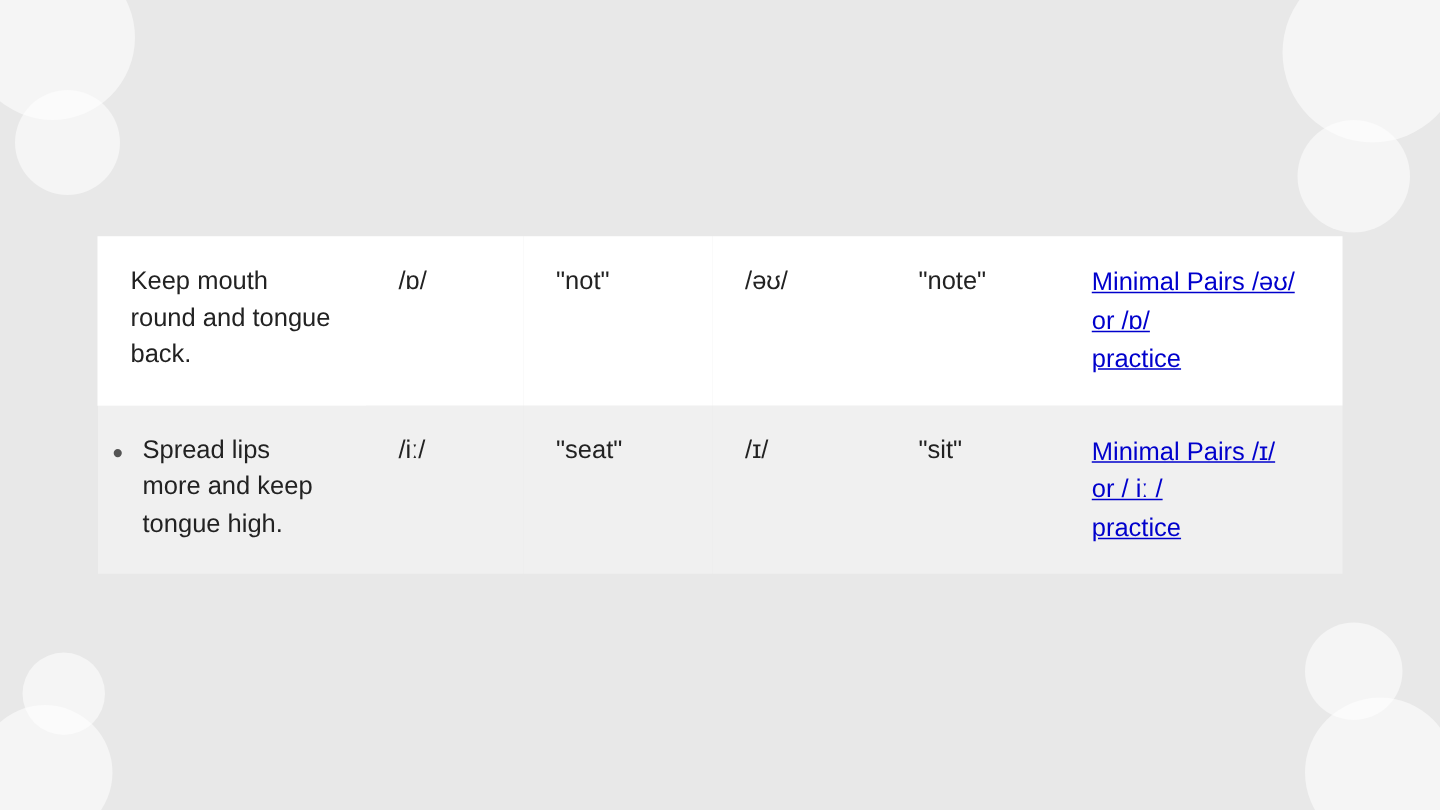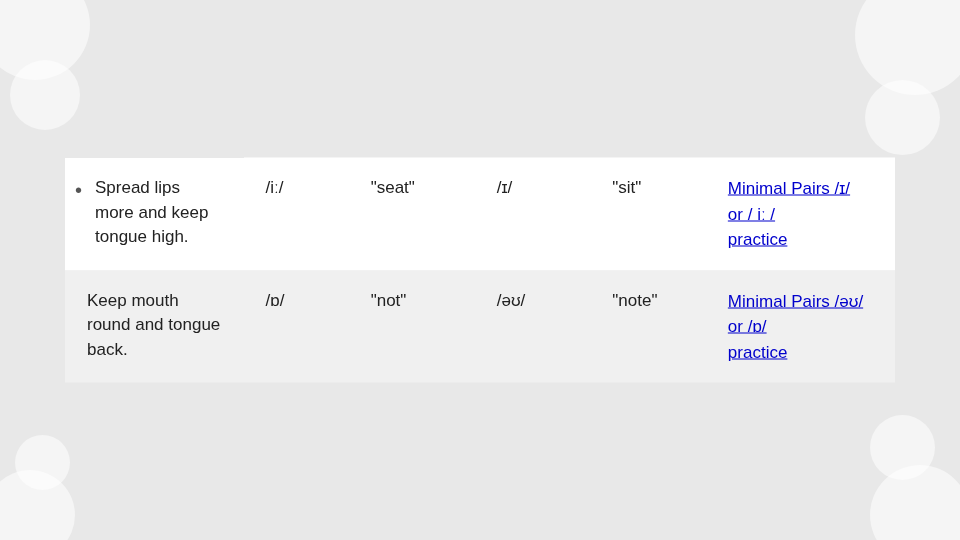--- a/index.html
+++ b/index.html
@@ -118,20 +118,43 @@
 <div class="bubble bubble-bl1"></div>
 <div class="bubble bubble-bl2"></div>
 <div class="bubble bubble-br1"></div>
 <div class="bubble bubble-br2"></div>
 
 <div class="table-container">
   <table>
     <tbody>
 
       <tr>
+        <td>
+          <span>Keep mouth round and tongue back.</span>
+        </td>
+        <td>
+          <span>/ɒ/</span>
+        </td>
+        <td>
+          <span>"not"</span>
+        </td>
+        <td>
+          <span>/əʊ/</span>
+        </td>
+        <td>
+          <span>"note"</span>
+        </td>
+        <td class="link-cell">
+          <a href="#">Minimal Pairs /əʊ/</a>
+          <a href="#">or /ɒ/</a>
+          <a href="#">practice</a>
+        </td>
+      </tr>
+
+      <tr>
         <td class="bullet-cell">
           <span>Spread lips more and keep tongue high.</span>
         </td>
         <td>
           <span>/iː/</span>
         </td>
         <td>
           <span>"seat"</span>
         </td>
         <td>
@@ -139,38 +162,15 @@
         </td>
         <td>
           <span>"sit"</span>
         </td>
         <td class="link-cell">
           <a href="#">Minimal Pairs /ɪ/</a>
           <a href="#">or / iː /</a>
           <a href="#">practice</a>
         </td>
       </tr>
-
-      <tr>
-        <td>
-          <span>Keep mouth round and tongue back.</span>
-        </td>
-        <td>
-          <span>/ɒ/</span>
-        </td>
-        <td>
-          <span>"not"</span>
-        </td>
-        <td>
-          <span>/əʊ/</span>
-        </td>
-        <td>
-          <span>"note"</span>
-        </td>
-        <td class="link-cell">
-          <a href="#">Minimal Pairs /əʊ/</a>
-          <a href="#">or /ɒ/</a>
-          <a href="#">practice</a>
-        </td>
-      </tr>
     </tbody>
   </table>
 </div>
 
 </body></html>

